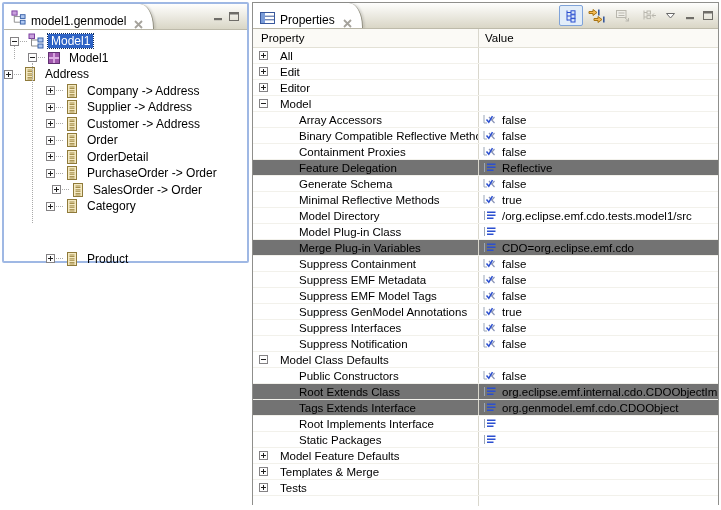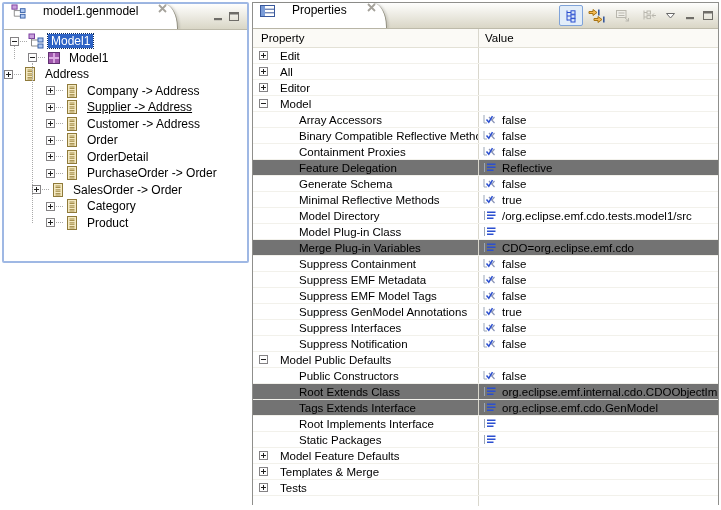--- a/index.html
+++ b/index.html
@@ -12,21 +12,21 @@
   #editor{left:2px;top:2px;width:247px;height:261px;border:2px solid #9FB8E4;border-radius:2px;}
   
   #props{left:252px;top:2px;width:467px;height:503px;border:1px solid #8F8F8C;}
   
   .tabbar{
     height:25px;display:flex;align-items:stretch;
     background:linear-gradient(#FEFEFD,#D9D6C6);
     border-bottom:1px solid #BDBAAa;
   }
   .tab{
-    display:flex;align-items:flex-start;gap:17px;padding:0 10px 0 7px;
+    display:flex;align-items:flex-end;gap:5px;padding:0 10px 0 7px;
     background:#fff;border-right:1px solid #908E7F;border-top-right-radius:14px 24px;
     box-shadow:2px 0 2px rgba(0,0,0,0.10);position:relative;z-index:2;
   }
   .ttitle{font-size:12px;white-space:nowrap;padding-bottom:1px;}
   .tclose{display:inline-flex;margin-left:3px;cursor:default;}
   .spacer{flex:1;}
   .winbtns{display:flex;align-items:center;gap:6px;padding:0 8px 0 4px;}
   .winbtns span{display:inline-flex;}
   
   .tree{position:relative;padding-top:3px;font-size:12px;}
@@ -166,21 +166,21 @@
         </span>
         <span class="tdots"></span>
         <span class="ticn">
           <svg width="16" height="16" viewBox="0 0 16 16">
             <rect x="3.5" y="1.5" width="9" height="13" fill="#F4E9C1" stroke="#8F7A3A"></rect>
             <path d="M5.5 4 H10.5 M5.5 5.5 H10.5 M5.5 7.8 H10.5 M5.5 9.3 H10.5 M5.5 11.6 H10.5 M5.5 13 H10.5" stroke="#A58F4C"></path>
           </svg>
         </span>
         <span class="tlabel">Company -&gt; Address</span>
       </div>
-      <div class="trow" style="padding-left: 42px; text-decoration: underline;">
+      <div class="trow" style="padding-left: 42px;">
         <span class="texp">
           <svg width="9" height="9" viewBox="0 0 9 9">
             <rect x="0.5" y="0.5" width="8" height="8" fill="#FDFDFD" stroke="#848284"></rect>
             <path d="M2 4.5 H7" stroke="#1F1F1F"></path>
             <path d="M4.5 2 V7" stroke="#1F1F1F"></path>
           </svg>
         </span>
         <span class="tdots"></span>
         <span class="ticn">
           <svg width="16" height="16" viewBox="0 0 16 16">
@@ -251,21 +251,21 @@
         </span>
         <span class="tdots"></span>
         <span class="ticn">
           <svg width="16" height="16" viewBox="0 0 16 16">
             <rect x="3.5" y="1.5" width="9" height="13" fill="#F4E9C1" stroke="#8F7A3A"></rect>
             <path d="M5.5 4 H10.5 M5.5 5.5 H10.5 M5.5 7.8 H10.5 M5.5 9.3 H10.5 M5.5 11.6 H10.5 M5.5 13 H10.5" stroke="#A58F4C"></path>
           </svg>
         </span>
         <span class="tlabel">PurchaseOrder -&gt; Order</span>
       </div>
-      <div class="trow" style="padding-left: 28px;">
+      <div class="trow" style="padding-left: 48px;">
         <span class="texp">
           <svg width="9" height="9" viewBox="0 0 9 9">
             <rect x="0.5" y="0.5" width="8" height="8" fill="#FDFDFD" stroke="#848284"></rect>
             <path d="M2 4.5 H7" stroke="#1F1F1F"></path>
             <path d="M4.5 2 V7" stroke="#1F1F1F"></path>
           </svg>
         </span>
         <span class="tdots"></span>
         <span class="ticn">
           <svg width="16" height="16" viewBox="0 0 16 16">
@@ -285,21 +285,21 @@
         </span>
         <span class="tdots"></span>
         <span class="ticn">
           <svg width="16" height="16" viewBox="0 0 16 16">
             <rect x="3.5" y="1.5" width="9" height="13" fill="#F4E9C1" stroke="#8F7A3A"></rect>
             <path d="M5.5 4 H10.5 M5.5 5.5 H10.5 M5.5 7.8 H10.5 M5.5 9.3 H10.5 M5.5 11.6 H10.5 M5.5 13 H10.5" stroke="#A58F4C"></path>
           </svg>
         </span>
         <span class="tlabel">Category</span>
       </div>
-      <div class="trow" style="padding-left: 42px;">
+      <div class="trow" style="padding-left: 42px; margin-top: 36px;">
         <span class="texp">
           <svg width="9" height="9" viewBox="0 0 9 9">
             <rect x="0.5" y="0.5" width="8" height="8" fill="#FDFDFD" stroke="#848284"></rect>
             <path d="M2 4.5 H7" stroke="#1F1F1F"></path>
             <path d="M4.5 2 V7" stroke="#1F1F1F"></path>
           </svg>
         </span>
         <span class="tdots"></span>
         <span class="ticn">
           <svg width="16" height="16" viewBox="0 0 16 16">
@@ -388,35 +388,35 @@
   <div class="prows">
       <div class="prow">
         <div class="cell p cat">
           <span class="texp">
             <svg width="9" height="9" viewBox="0 0 9 9">
               <rect x="0.5" y="0.5" width="8" height="8" fill="#FDFDFD" stroke="#848284"></rect>
               <path d="M2 4.5 H7" stroke="#1F1F1F"></path>
               <path d="M4.5 2 V7" stroke="#1F1F1F"></path>
             </svg>
           </span>
-          <span class="plabel">Edit</span>
+          <span class="plabel">All</span>
         </div>
         <div class="cell d"></div>
         <div class="cell v"></div>
       </div>
       <div class="prow">
         <div class="cell p cat">
           <span class="texp">
             <svg width="9" height="9" viewBox="0 0 9 9">
               <rect x="0.5" y="0.5" width="8" height="8" fill="#FDFDFD" stroke="#848284"></rect>
               <path d="M2 4.5 H7" stroke="#1F1F1F"></path>
               <path d="M4.5 2 V7" stroke="#1F1F1F"></path>
             </svg>
           </span>
-          <span class="plabel">All</span>
+          <span class="plabel">Edit</span>
         </div>
         <div class="cell d"></div>
         <div class="cell v"></div>
       </div>
       <div class="prow">
         <div class="cell p cat">
           <span class="texp">
             <svg width="9" height="9" viewBox="0 0 9 9">
               <rect x="0.5" y="0.5" width="8" height="8" fill="#FDFDFD" stroke="#848284"></rect>
               <path d="M2 4.5 H7" stroke="#1F1F1F"></path>
@@ -689,21 +689,21 @@
         </div>
       </div>
       <div class="prow">
         <div class="cell p cat">
           <span class="texp">
             <svg width="9" height="9" viewBox="0 0 9 9">
               <rect x="0.5" y="0.5" width="8" height="8" fill="#FDFDFD" stroke="#848284"></rect>
               <path d="M2 4.5 H7" stroke="#1F1F1F"></path>
             </svg>
           </span>
-          <span class="plabel">Model Public Defaults</span>
+          <span class="plabel">Model Class Defaults</span>
         </div>
         <div class="cell d"></div>
         <div class="cell v"></div>
       </div>
       <div class="prow">
         <div class="cell p prop">
           <span class="plabel">Public Constructors</span>
         </div>
         <div class="cell d"></div>
         <div class="cell v">
@@ -738,21 +738,21 @@
           <span class="plabel">Tags Extends Interface</span>
         </div>
         <div class="cell d"></div>
         <div class="cell v">
           <span class="vicon">
             <svg width="14" height="11" viewBox="0 0 14 11">
               <path d="M1.5 1 V10" stroke="#9AA6B8"></path>
               <path d="M4 2.2 H12.5 M4 5.2 H12.5 M4 8.2 H10.5" stroke="#2B4FD0" stroke-width="1.5"></path>
             </svg>
           </span>
-          <span class="vtext">org.eclipse.emf.cdo.GenModel</span>
+          <span class="vtext">org.genmodel.emf.cdo.CDOObject</span>
         </div>
       </div>
       <div class="prow">
         <div class="cell p prop">
           <span class="plabel">Root Implements Interface</span>
         </div>
         <div class="cell d"></div>
         <div class="cell v">
           <span class="vicon">
             <svg width="14" height="11" viewBox="0 0 14 11">

